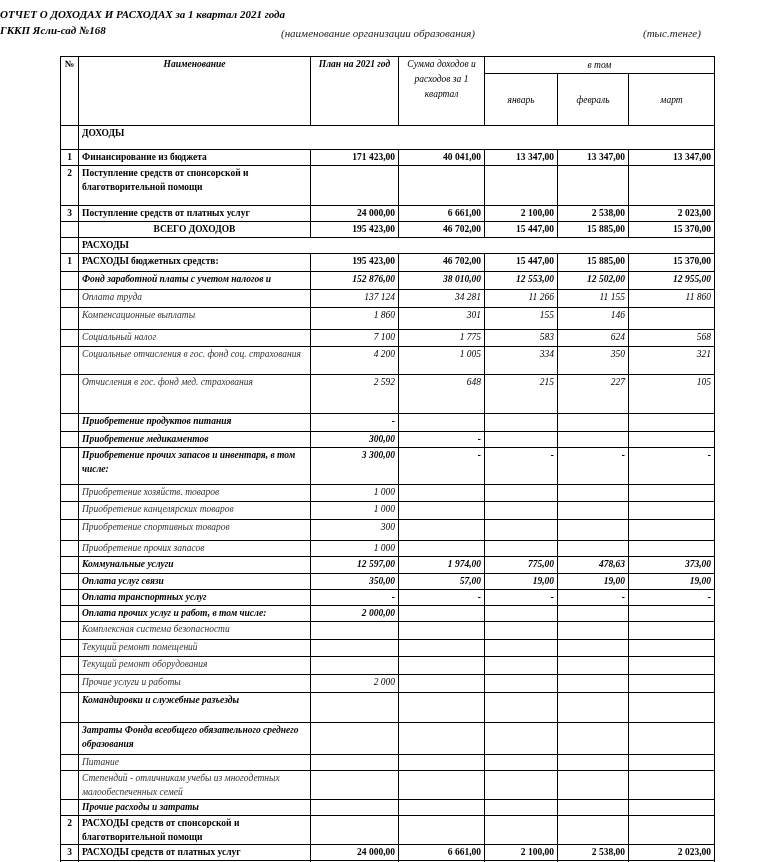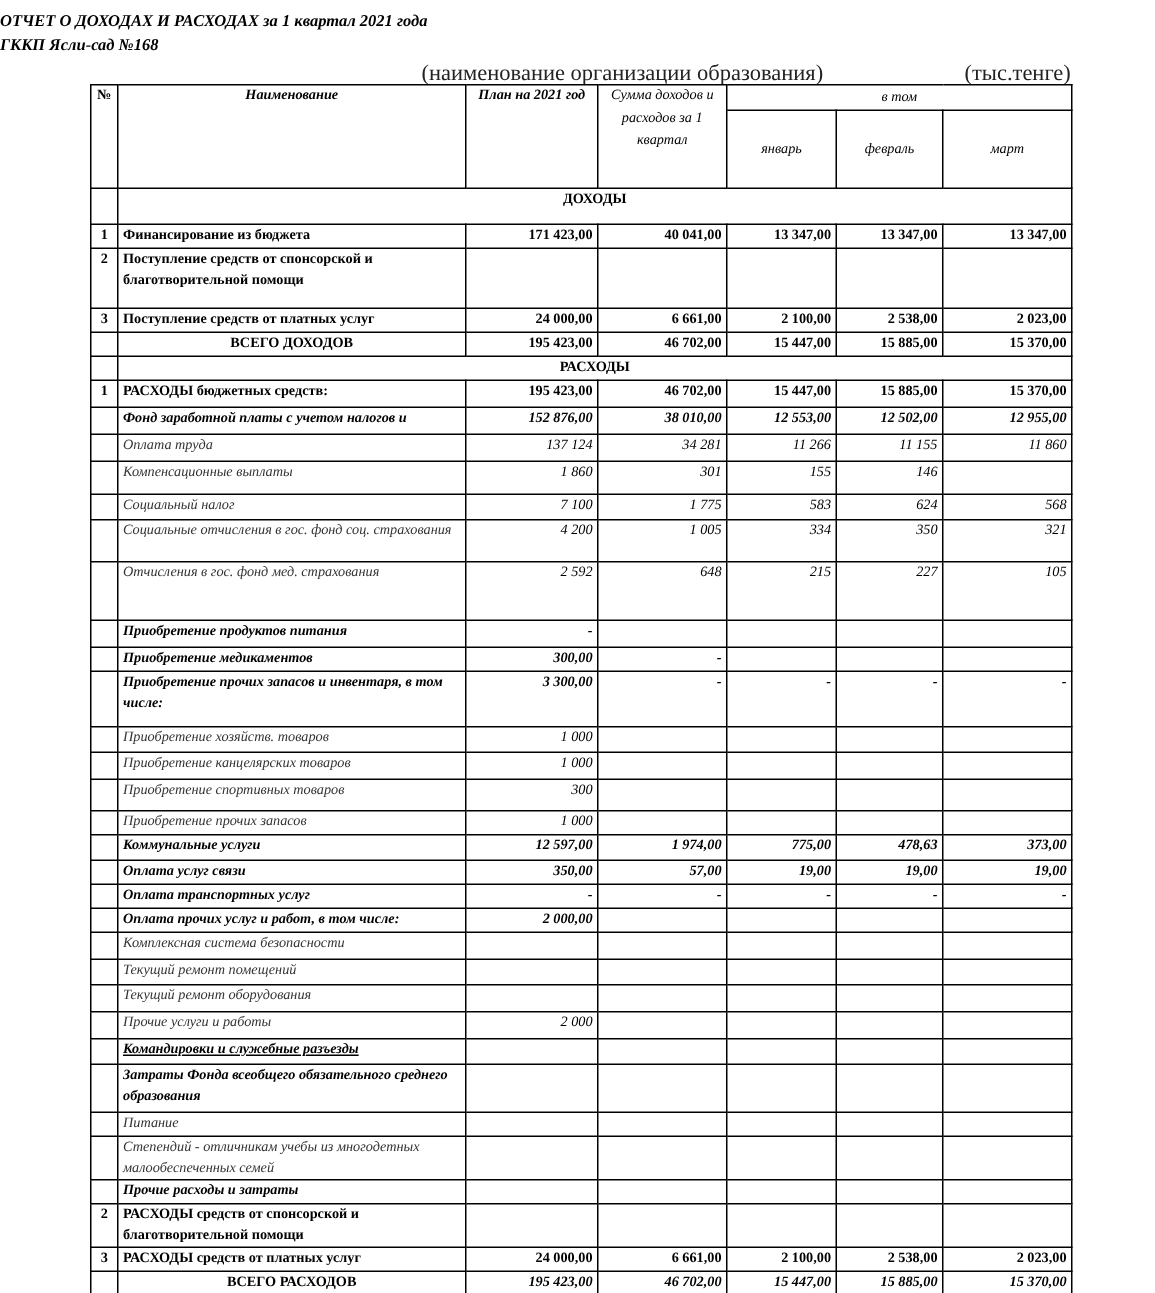--- a/index.html
+++ b/index.html
@@ -1,33 +1,33 @@
 <!DOCTYPE html>
 <html><head>
 <meta charset="utf-8">
 <style>
   html,body{margin:0;padding:0;background:#fff;}
   body{width:770px;height:862px;position:relative;overflow:hidden;font-family:"Liberation Serif","DejaVu Serif",serif;color:#000;}
   .title{position:absolute;left:0;width:770px;text-align:left;font-weight:bold;font-style:italic;font-size:11px;}
   .t1{top:8px;}
   .t2{top:24px;}
-  .sub{position:absolute;top:41px;font-size:15px;color:#222;}
+  .sub{position:absolute;top:27px;font-style:italic;font-size:11px;color:#222;}
   .sub-org{left:281px;}
   .sub-unit{left:643px;}
   table.rep{position:absolute;left:60px;top:56px;border-collapse:collapse;table-layout:fixed;width:654px;}
   table.rep td{border:1px solid #000;padding:0 3px;font-size:9.5px;line-height:14px;vertical-align:top;overflow:hidden;}
   .c-no{width:12px;text-align:center;font-weight:bold;}
   .num{text-align:right;}
   .ctr{text-align:center;}
   .b{font-weight:bold;}
   .bi{font-weight:bold;font-style:italic;}
   .i{font-style:italic;color:#333;}
   .hdr{font-style:italic;font-size:9.5px;}
   .hdr-b{font-weight:bold;font-style:italic;}
-  .sect{text-align:center;font-weight:bold;}
+  .sect{text-align:left;font-weight:bold;}
   .mid{vertical-align:middle !important;}
   .val-i{font-style:italic;}
 </style>
 </head>
 <body>
 
 <div class="title t1">ОТЧЕТ О ДОХОДАХ И РАСХОДАХ за 1 квартал 2021 года</div>
 <div class="title t2">ГККП Ясли-сад №168</div>
 <div class="sub sub-org">(наименование организации образования)</div>
 <div class="sub sub-unit">(тыс.тенге)</div>
@@ -290,21 +290,21 @@
       </tr>
       <tr style="height: 18px; margin-top: 41px;">
         <td class="c-no"></td>
         <td class="i">Прочие услуги и работы</td>
         <td class="num val-i">2 000</td>
         <td class="num val-i"></td>
         <td class="num val-i"></td>
         <td class="num val-i"></td>
         <td class="num val-i"></td>
       </tr>
-      <tr style="height: 17px; text-decoration: underline;">
+      <tr style="height: 30px;">
         <td class="c-no"></td>
         <td class="bi">Командировки и служебные разъезды</td>
         <td class="num bi"></td>
         <td class="num bi"></td>
         <td class="num bi"></td>
         <td class="num bi"></td>
         <td class="num bi"></td>
       </tr>
       <tr style="height: 32px; margin-top: 20px;">
         <td class="c-no"></td>

